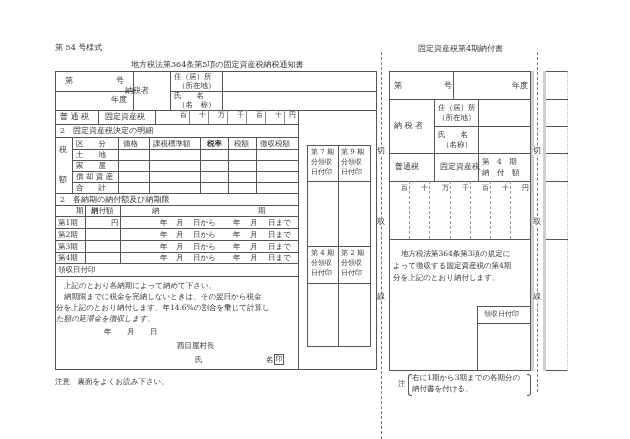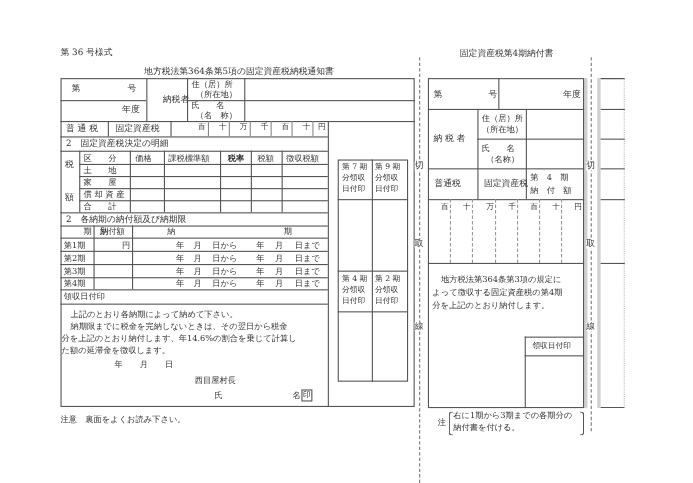--- a/index.html
+++ b/index.html
@@ -12,39 +12,39 @@
   .vlt { position: absolute; width: 0; border-left: 1px solid #888; }
   .dash { position: absolute; width: 0; border-left: 1px dashed #777; }
   .box { position: absolute; border: 1px solid #555; }
   .grey { position: absolute; background: #cfcfcf; }
   .c { text-align: center; }
   .sm { font-size: 7px; }
 </style>
 </head>
 <body>
 
-<div class="t" style="left:55px;top:44px;font-size:8px;">第 36 号様式</div>
+<div class="t" style="left:55px;top:44px;font-size:8px;">第 54 号様式</div>
 
 <div class="t" style="left:131px;top:61px;font-size:8px;">地方税法第364条第5項の固定資産税納税通知書</div>
 
 <div>
 
   <div class="box" style="left:55px;top:71px;width:322px;height:299px;"></div>
 
   <div class="hl" style="left:55px;top:91px;width:78px;"></div>
   <div class="hl" style="left:170px;top:91px;width:207px;"></div>
   <div class="hl" style="left:55px;top:110px;width:322px;"></div>
   <div class="vl" style="left:133px;top:71px;height:39px;"></div>
   <div class="vl" style="left:170px;top:71px;height:39px;"></div>
   <div class="vl" style="left:222px;top:71px;height:39px;"></div>
 
   <div class="t" style="left:65px;top:77px;">第</div>
   <div class="t" style="left:116px;top:77px;">号</div>
   <div class="t" style="left:111px;top:96px;">年度</div>
-  <div class="t" style="left:148px;top:87px;">納税者</div>
+  <div class="t" style="left:125px;top:87px;">納税者</div>
   <div class="t" style="left:174px;top:73px;font-size:7.5px;">住（居）所</div>
   <div class="t" style="left:178px;top:82px;font-size:7.5px;">（所在地）</div>
   <div class="t" style="left:174px;top:92px;font-size:7.5px;">氏　　名</div>
   <div class="t" style="left:178px;top:101px;font-size:7.5px;">（名　称）</div>
   <div class="abs" style="left:223px;top:72px;width:153px;height:18px;"></div>
   <div class="abs" style="left:223px;top:92px;width:153px;height:17px;"></div>
 
   <div class="hl" style="left:55px;top:124px;width:243px;"></div>
   <div class="vl" style="left:98px;top:110px;height:14px;"></div>
   <div class="vl" style="left:155px;top:110px;height:14px;"></div>
@@ -143,21 +143,21 @@
     <div class="t" style="left:193px;top:254px;font-size:7.5px;">日から</div>
     <div class="t" style="left:233px;top:254px;font-size:7.5px;">年</div>
     <div class="t" style="left:250px;top:254px;font-size:7.5px;">月</div>
     <div class="t" style="left:268px;top:254px;font-size:7.5px;">日まで</div>
   </div>
   <div class="t" style="left:58px;top:266px;font-size:7.5px;">領収日付印</div>
 
   <div class="t" style="left:64px;top:282px;font-size:7.5px;">上記のとおり各納期によって納めて下さい。</div>
   <div class="t" style="left:64px;top:293px;font-size:7.5px;">納期限までに税金を完納しないときは、その翌日から税金</div>
   <div class="t" style="left:56px;top:304px;font-size:7.5px;">分を上記のとおり納付します、年14.6%の割合を乗じて計算し</div>
-  <div class="t" style="left:56px;top:315px;font-size:7.5px;">た額の延滞金を徴収します。</div>
+  <div class="t" style="left:56px;top:315px;font-size:7.5px;font-style:italic;">た額の延滞金を徴収します。</div>
   <div class="t" style="left:104px;top:328px;font-size:7.5px;">年</div>
   <div class="t" style="left:127px;top:328px;font-size:7.5px;">月</div>
   <div class="t" style="left:150px;top:328px;font-size:7.5px;">日</div>
   <div class="t" style="left:177px;top:342px;font-size:7.5px;">西目屋村長</div>
   <div class="t" style="left:195px;top:356px;font-size:7.5px;">氏</div>
   <div class="t" style="left:266px;top:356px;font-size:7.5px;">名</div>
   <div class="abs c" style="left:274px;top:354px;width:10px;height:11px;border:1px solid #555;font-size:7px;line-height:9px;">印</div>
 
   <div>
     <div class="box" style="left:307px;top:145px;width:64px;height:202px;"></div>

